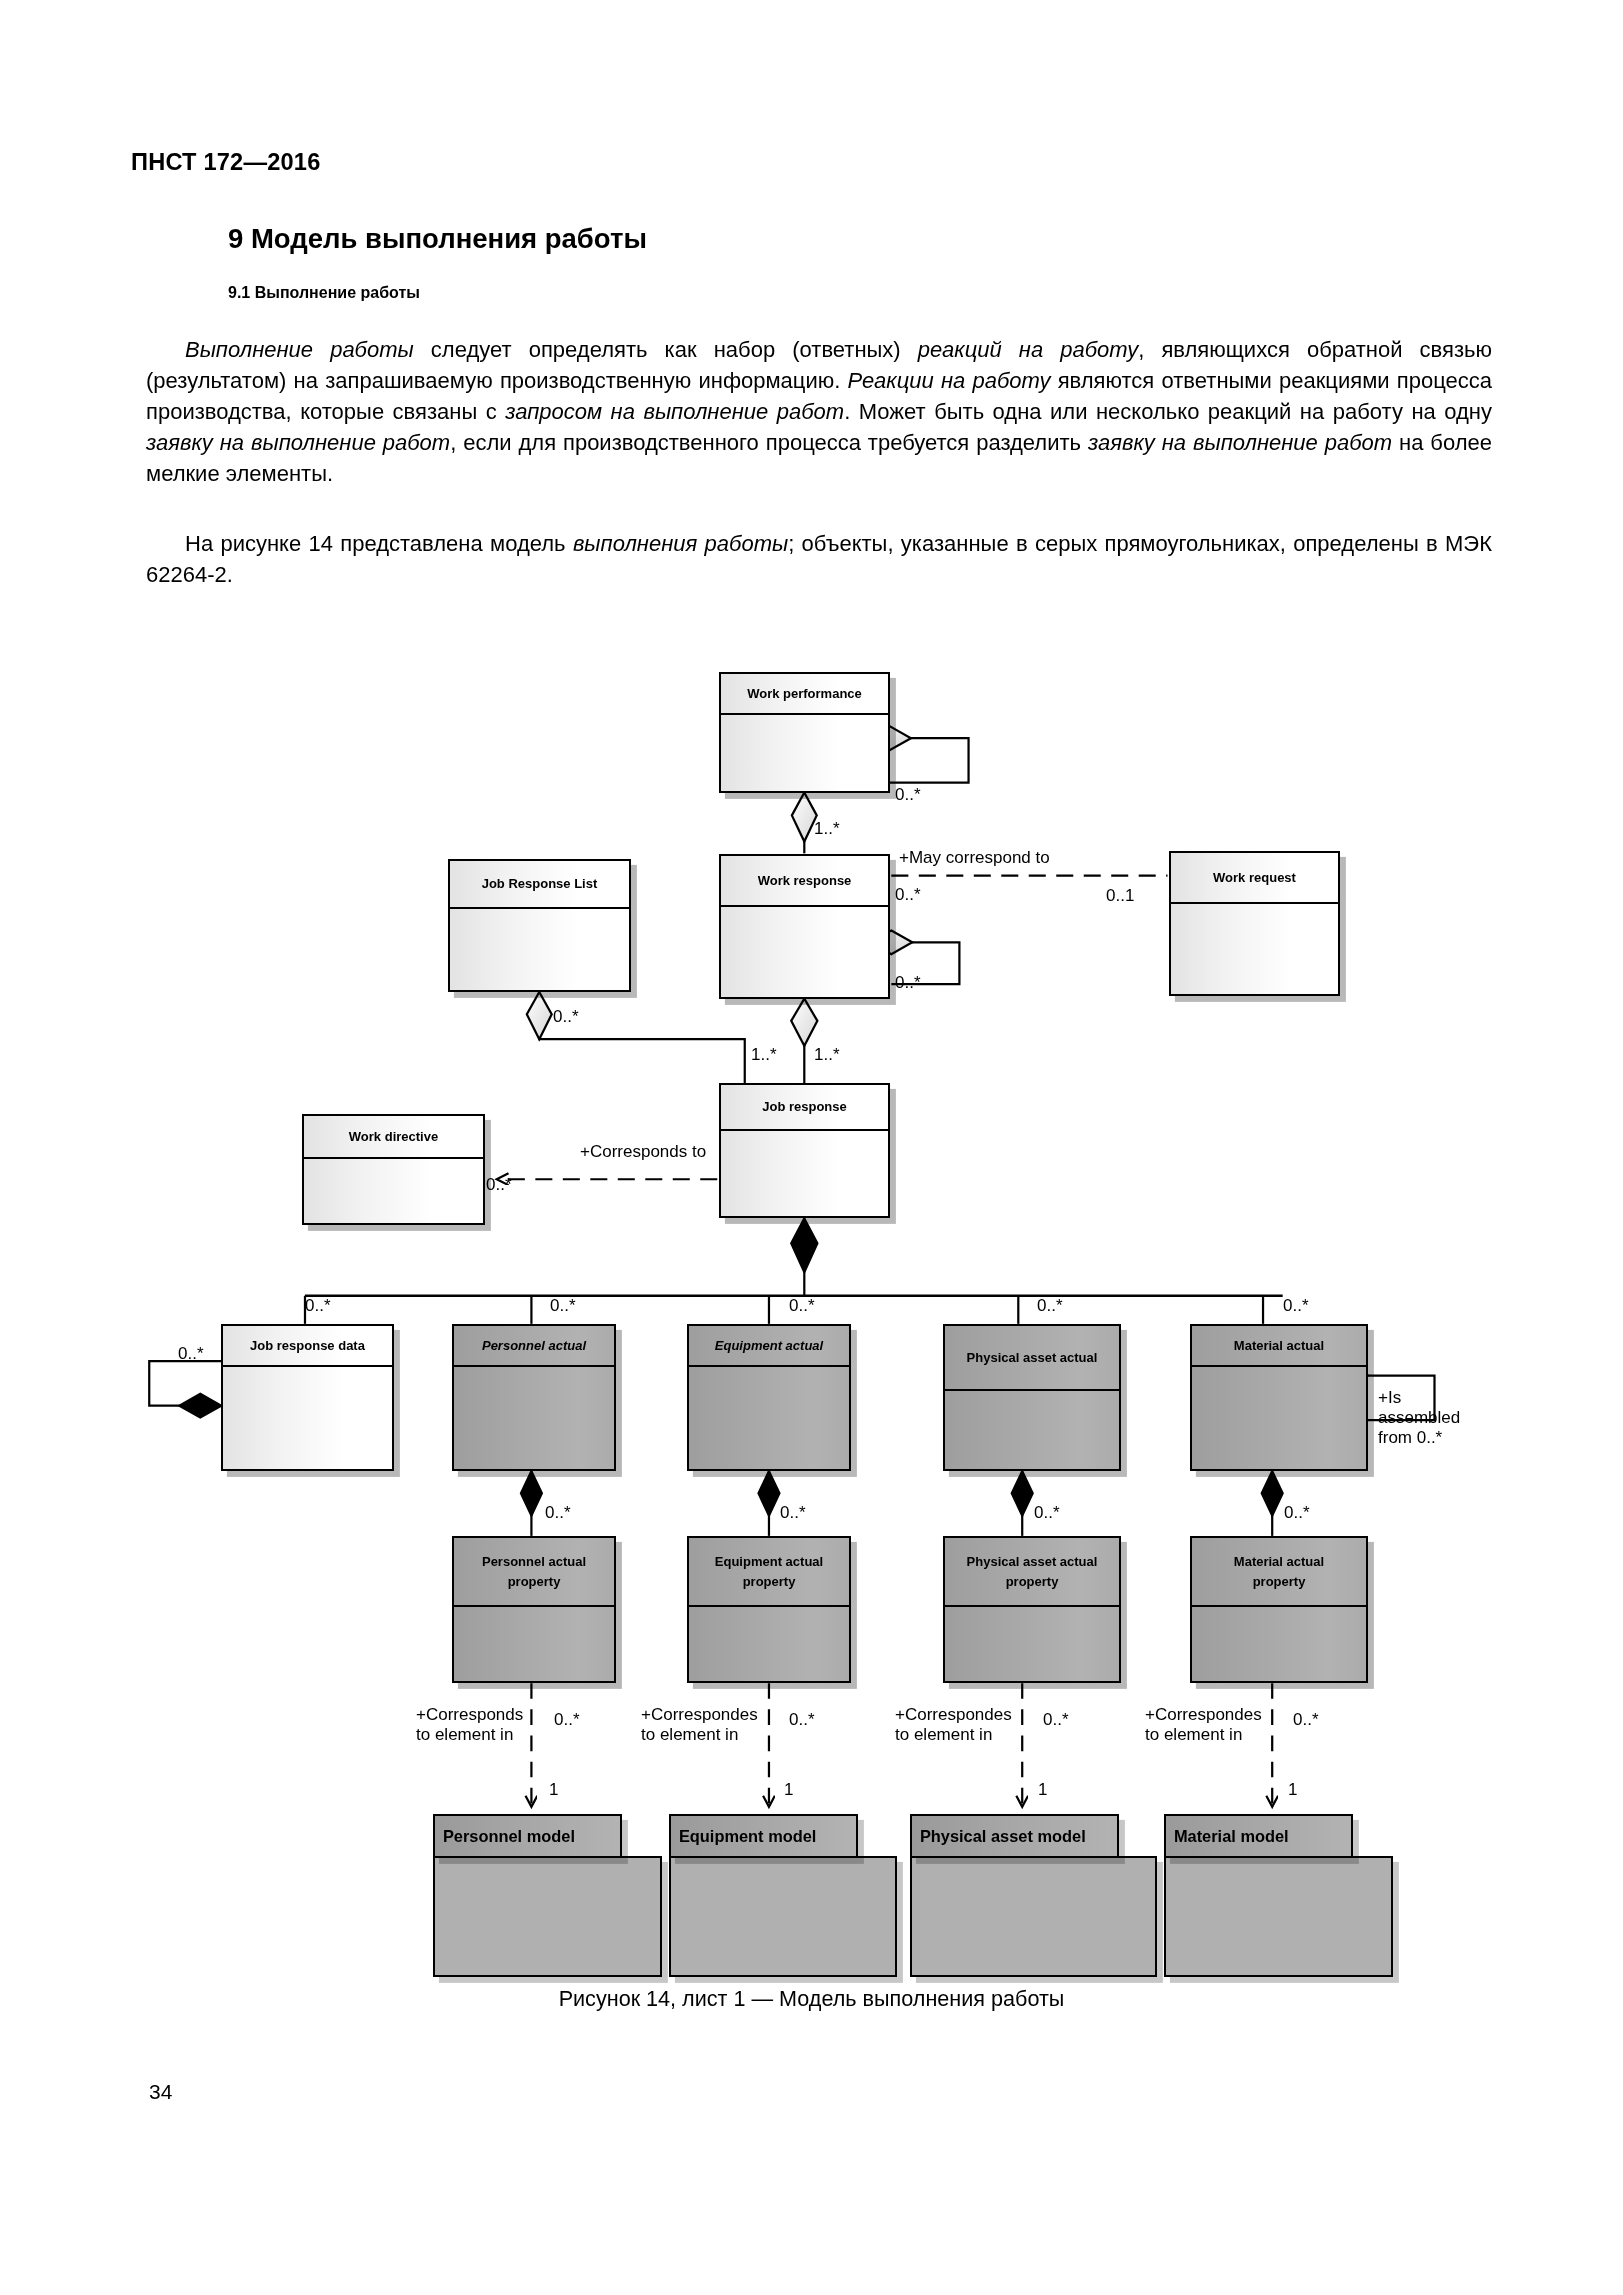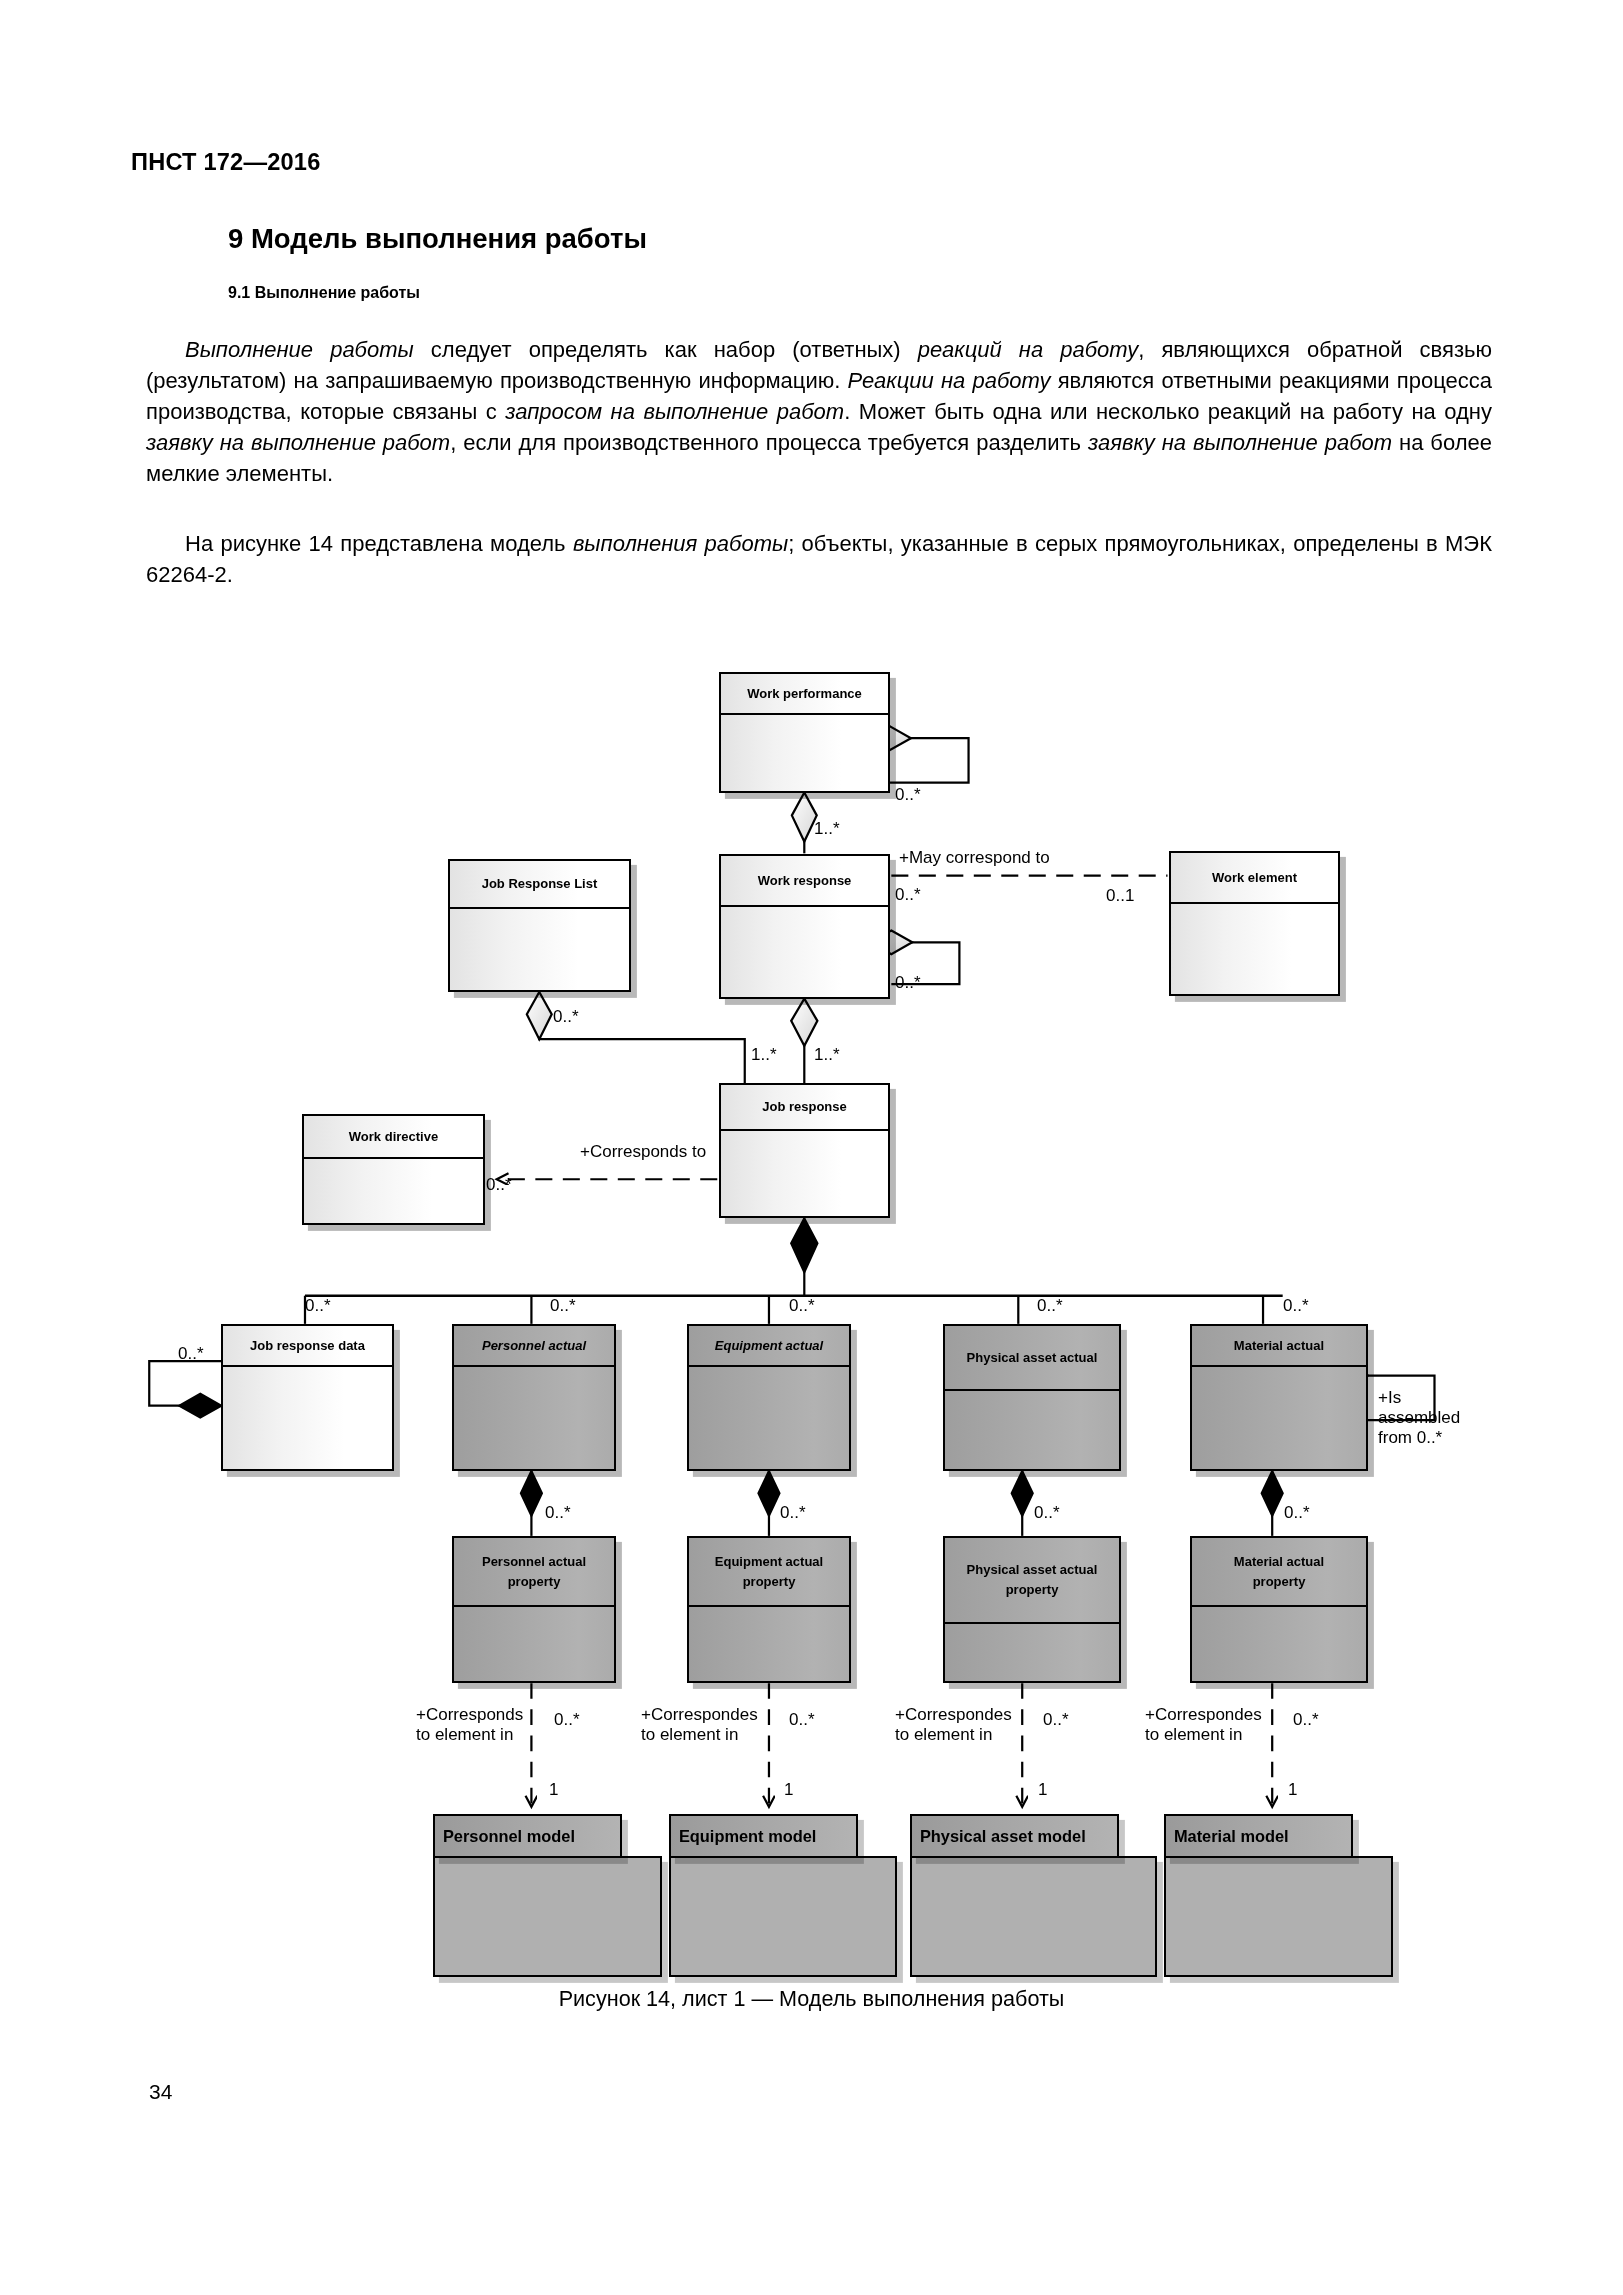--- a/index.html
+++ b/index.html
@@ -200,21 +200,21 @@
       </div>
       <div class="cls" style="left: 448px; top: 859px; width: 183px; height: 133px;">
         <div class="hdr" style="height: 48px;">Job Response List</div>
         <div class="body"></div>
       </div>
       <div class="cls" style="left: 719px; top: 854px; width: 171px; height: 145px;">
         <div class="hdr" style="height: 51px;">Work response</div>
         <div class="body"></div>
       </div>
       <div class="cls" style="left: 1169px; top: 851px; width: 171px; height: 145px;">
-        <div class="hdr" style="height: 51px;">Work element</div>
+        <div class="hdr" style="height: 51px;">Work request</div>
         <div class="body"></div>
       </div>
       <div class="cls" style="left: 302px; top: 1114px; width: 183px; height: 111px;">
         <div class="hdr" style="height: 43px;">Work directive</div>
         <div class="body"></div>
       </div>
       <div class="cls" style="left: 719px; top: 1083px; width: 171px; height: 135px;">
         <div class="hdr" style="height: 46px;">Job response</div>
         <div class="body"></div>
       </div>
@@ -240,21 +240,21 @@
       </div>
       <div class="cls gray" style="left: 452px; top: 1536px; width: 164px; height: 147px;">
         <div class="hdr" style="height: 69px;">Personnel actual property</div>
         <div class="body"></div>
       </div>
       <div class="cls gray" style="left: 687px; top: 1536px; width: 164px; height: 147px;">
         <div class="hdr" style="height: 69px;">Equipment actual property</div>
         <div class="body"></div>
       </div>
       <div class="cls gray" style="left: 943px; top: 1536px; width: 178px; height: 147px;">
-        <div class="hdr" style="height: 86px;">Physical asset actual property</div>
+        <div class="hdr" style="height: 69px;">Physical asset actual property</div>
         <div class="body"></div>
       </div>
       <div class="cls gray" style="left: 1190px; top: 1536px; width: 178px; height: 147px;">
         <div class="hdr" style="height: 69px;">Material actual property</div>
         <div class="body"></div>
       </div>
       <div class="pkg" style="left: 433px; top: 1814px;">
         <div class="bdy" style="top: 42px; width: 229px; height: 121px;"></div>
         <div class="tab" style="width: 189px; height: 44px;">Personnel model</div>
       </div>

